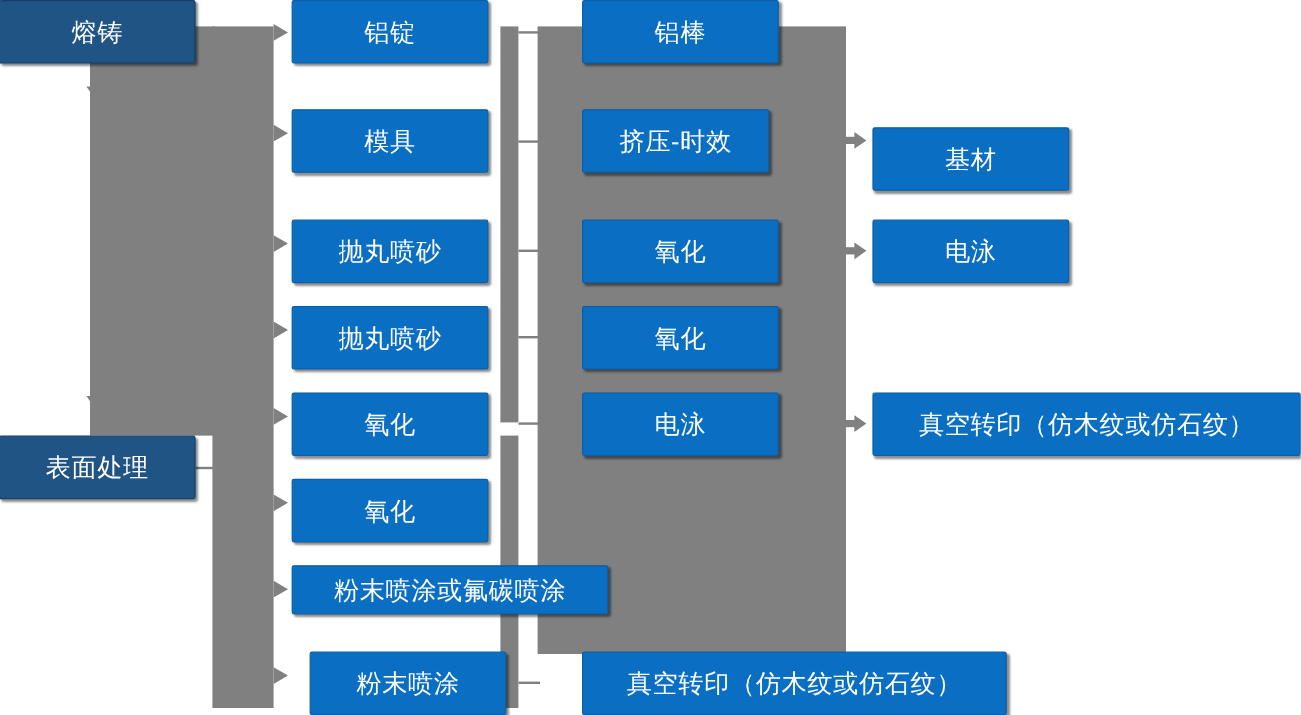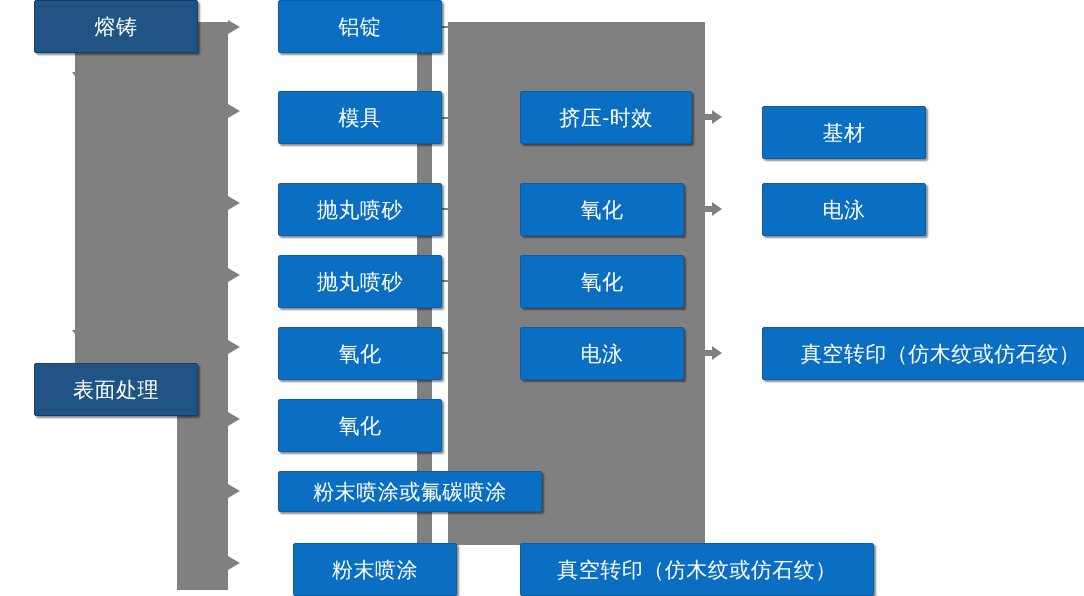--- a/index.html
+++ b/index.html
@@ -67,21 +67,20 @@
     box-sizing: border-box;
     display: flex;
     align-items: center;
     justify-content: center;
     color: #ffffff;
     font-size: 21px;
     letter-spacing: 0.5px;
     border-radius: 2px;
     box-shadow: 2px 2px 2px rgba(0,0,0,0.45);
     white-space: nowrap;
-    margin-left: 35px;
   }
   .box-dark {
     background: #1F5484;
     border: 1px solid #12406a;
   }
   .box-mid {
     background: #0A6FC2;
     border: 1px solid #0a5fa6;
   }
 </style>
@@ -164,22 +163,25 @@
   </div>
 
   <div class="box box-mid" style="left:243px; top:471px; width:264px; height:41px;">
     <span>粉末喷涂或氟碳喷涂</span>
   </div>
 
   <div class="box box-mid" style="left:258px; top:543px; width:164px; height:53px;">
     <span>粉末喷涂</span>
   </div>
 
-
-  <div class="box box-mid" style="left:485px; top:91px; width:172px; height:53px;">
+  <div class="box box-mid" style="left:485px; top:0px; width:164px; height:53px;">
+    <span>铝棒</span>
+  </div>
+
+  <div class="box box-mid" style="left:485px; top:91px; width:156px; height:53px;">
     <span>挤压-时效</span>
   </div>
 
   <div class="box box-mid" style="left:485px; top:183px; width:164px; height:53px;">
     <span>氧化</span>
   </div>
 
   <div class="box box-mid" style="left:485px; top:255px; width:164px; height:53px;">
     <span>氧化</span>
   </div>

